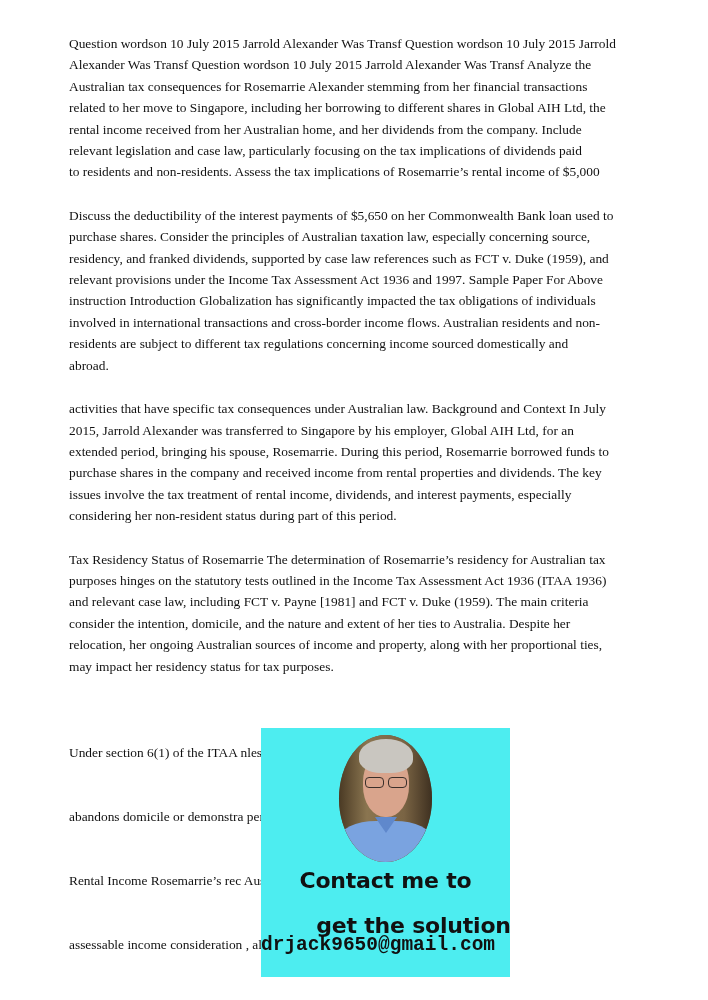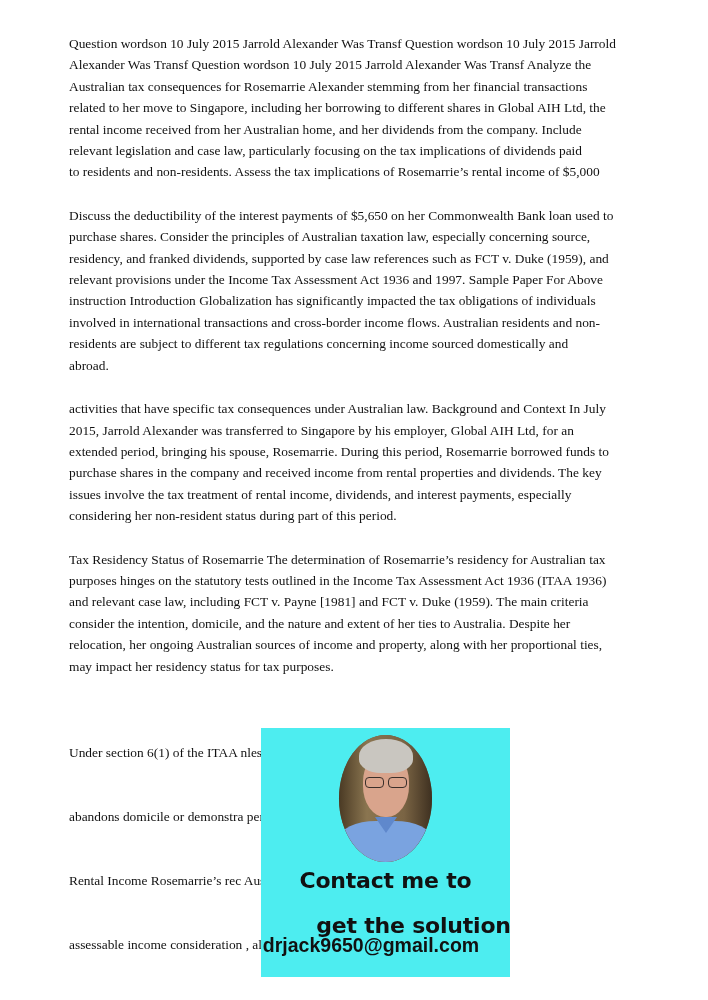--- a/index.html
+++ b/index.html
@@ -108,21 +108,21 @@
       letter-spacing: -0.2px;
     }
     .promo-line.l1 { top: 140px; }
     .promo-line.l2 { top: 185px; padding-left: 28px; }
     .promo-email {
       position: absolute;
       left: 0;
       top: 206px;
       width: 220px;
       text-align: center;
-      font-family: Liberation Sans, sans-serif;
+      font-family: Liberation Mono, monospace;
       font-weight: bold;
       font-size: 19.5px;
       color: #111111;
     }
   </style>
 </head>
 <body>
 
 <div class="page">
   <p class="para">

